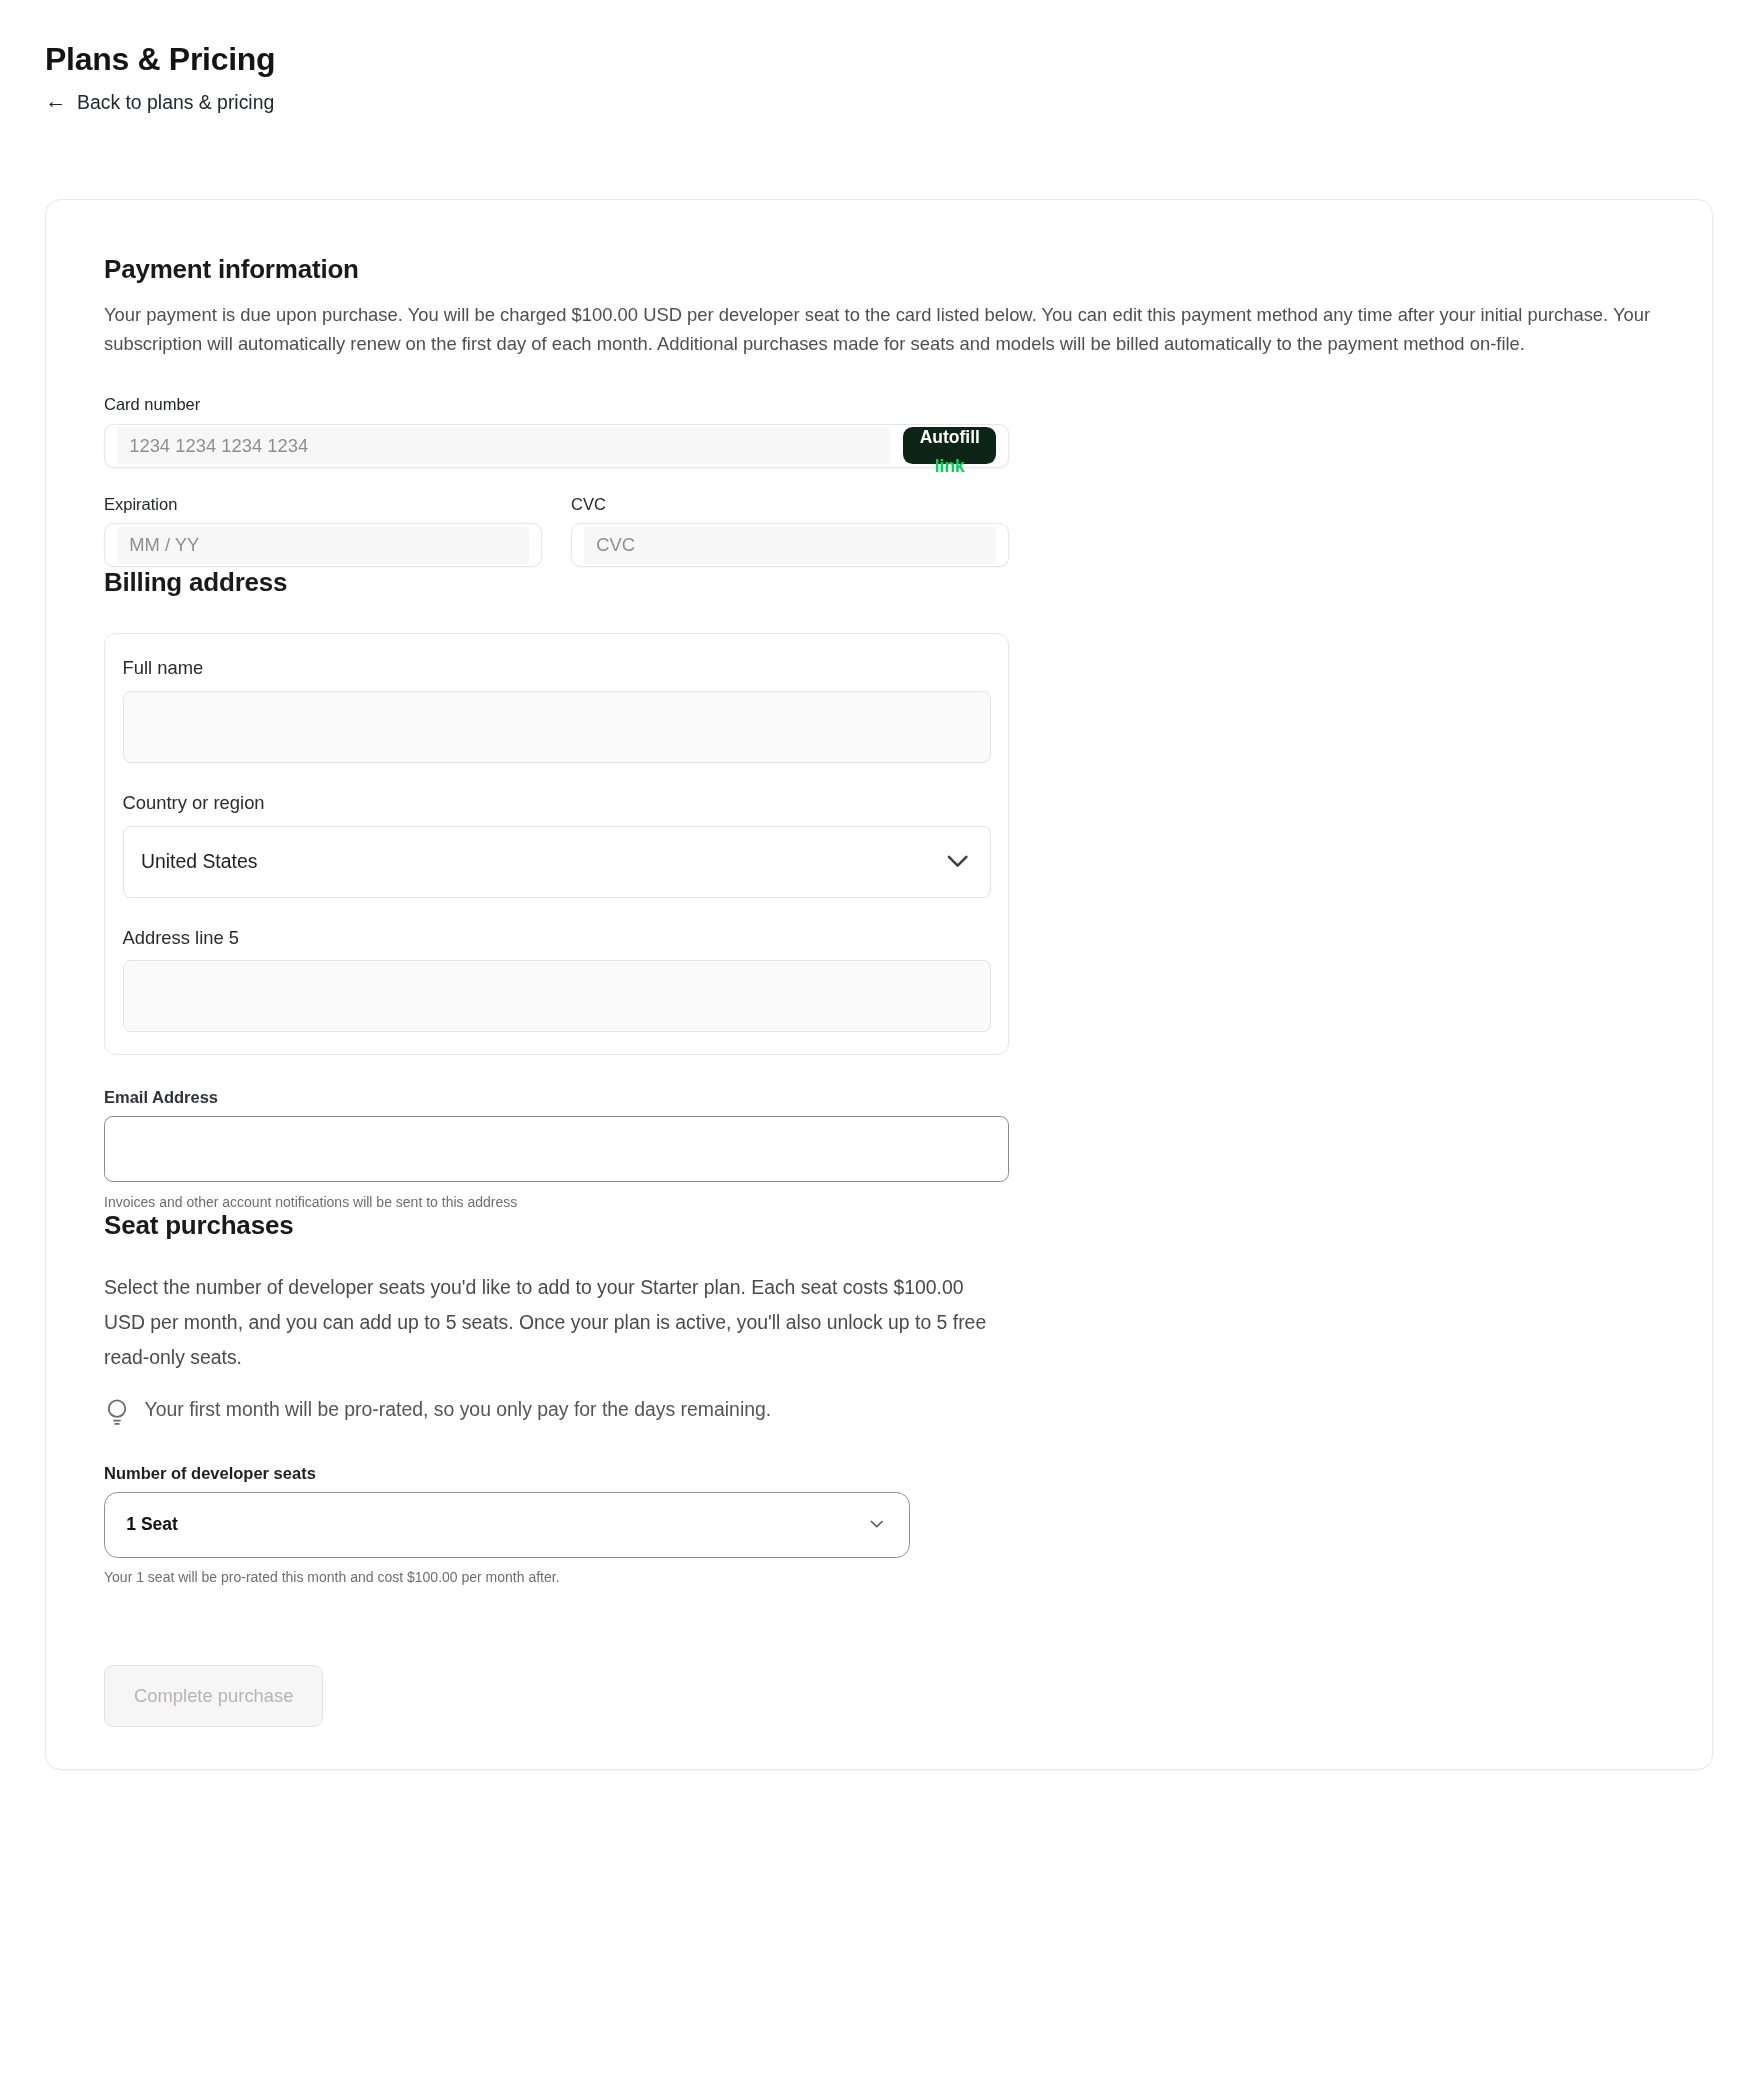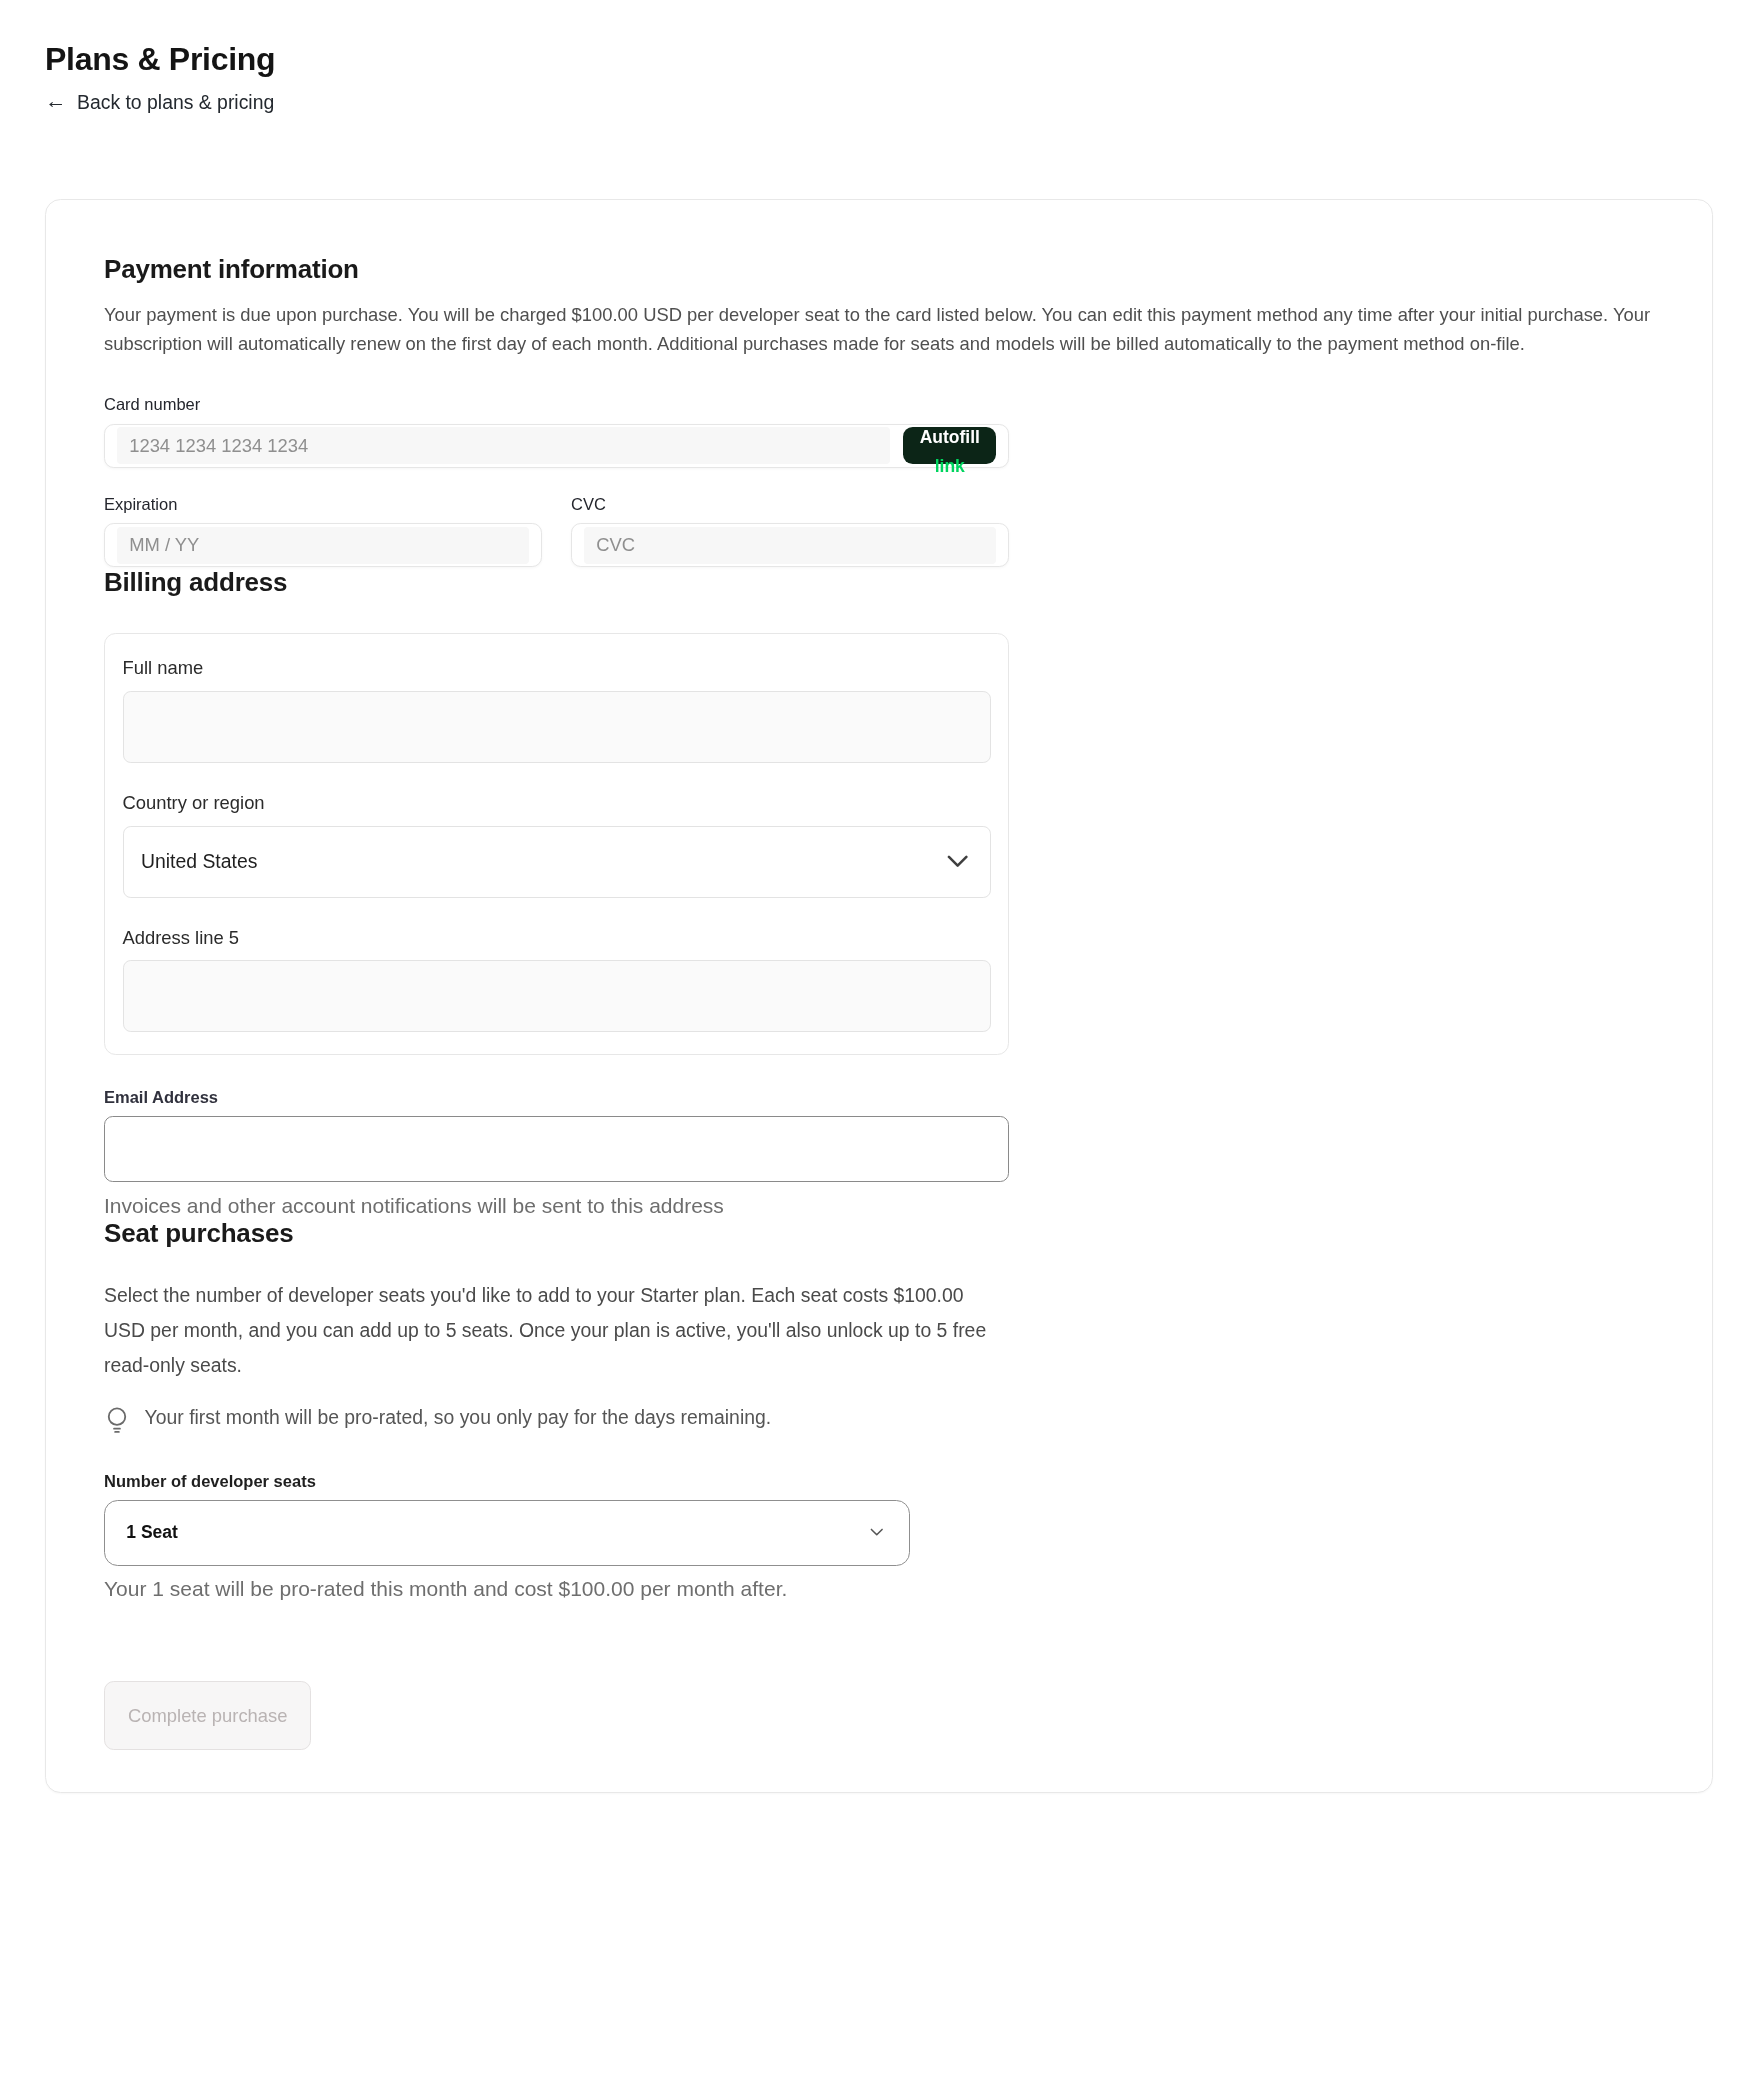--- a/index.html
+++ b/index.html
@@ -175,21 +175,21 @@
     border: 1px solid #8a8a8a;
     border-radius: 8.7px;
     background: #ffffff;
     padding: 0 15.5px;
     font-family: inherit;
     font-size: 18.4px;
     outline: none;
   }
   .hint {
     margin: 11.6px 0 0;
-    font-size: 21px;
+    font-size: 14px;
     color: #6e6e6e;
   }
 
   .seats-heading { margin-top: 93px; }
   .seats-desc {
     margin: 29px 0 0;
     font-size: 19.4px;
     line-height: 35px;
     color: #4a4a4a;
     max-width: 924px;
@@ -225,22 +225,22 @@
     padding: 0 25px 0 21.3px;
     font-size: 17.5px;
     font-weight: 700;
     color: #111111;
     cursor: pointer;
   }
 
   .complete-btn {
     display: inline-block;
     margin-top: 80px;
-    height: 69px;
-    padding: 0 23px;
+    height: 62px;
+    padding: 0 29px;
     background: #f7f6f6;
     border: 1px solid #e4e1e1;
     border-radius: 9.7px;
     font-family: inherit;
     font-size: 18.4px;
     font-weight: 500;
     color: #b9b3b3;
     cursor: default;
   }
 </style>

